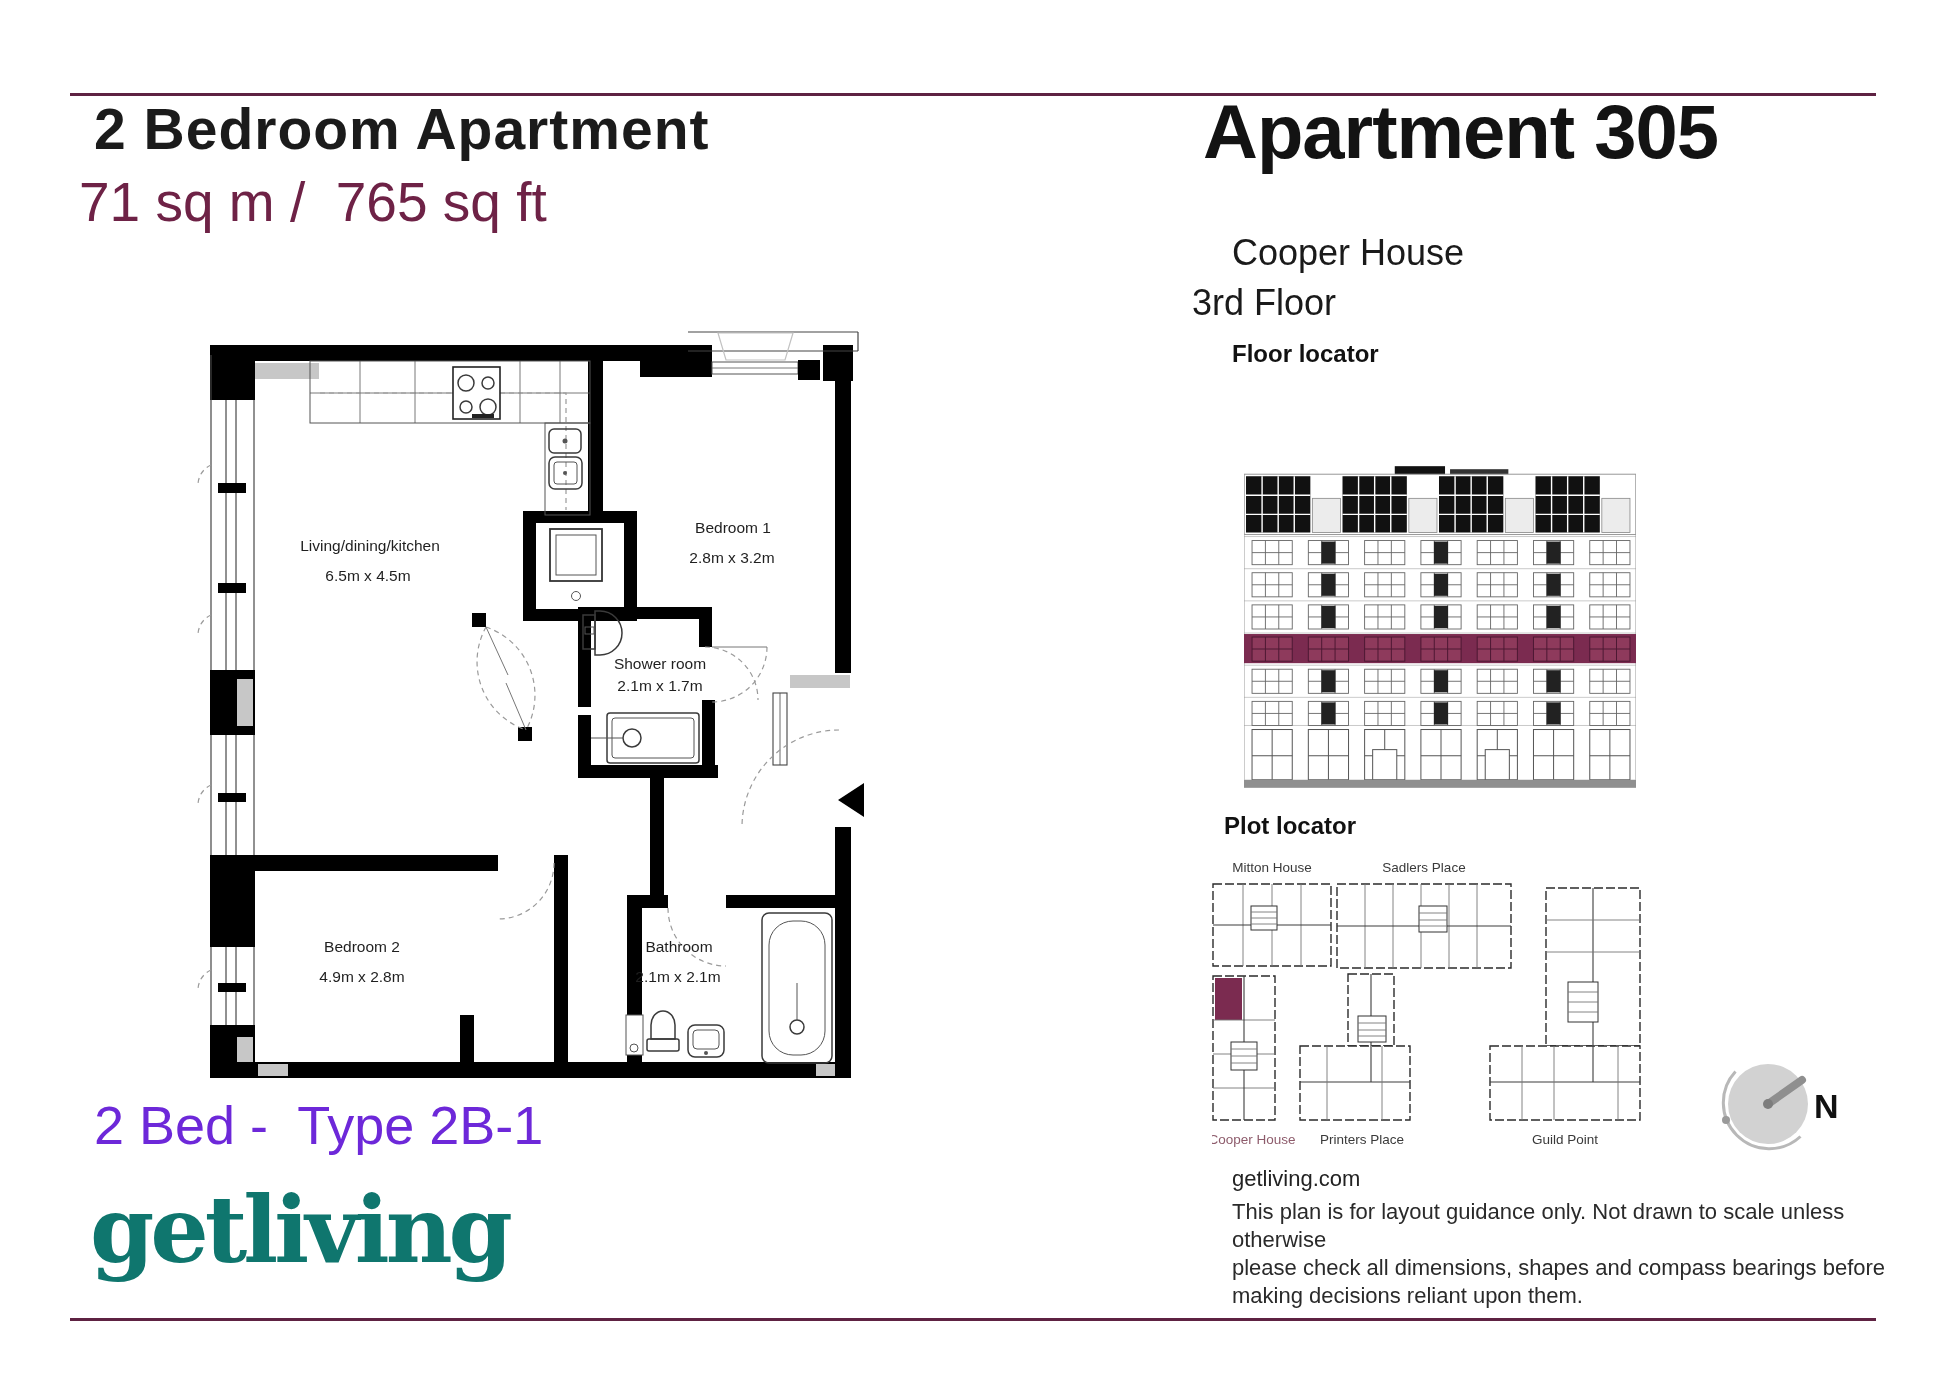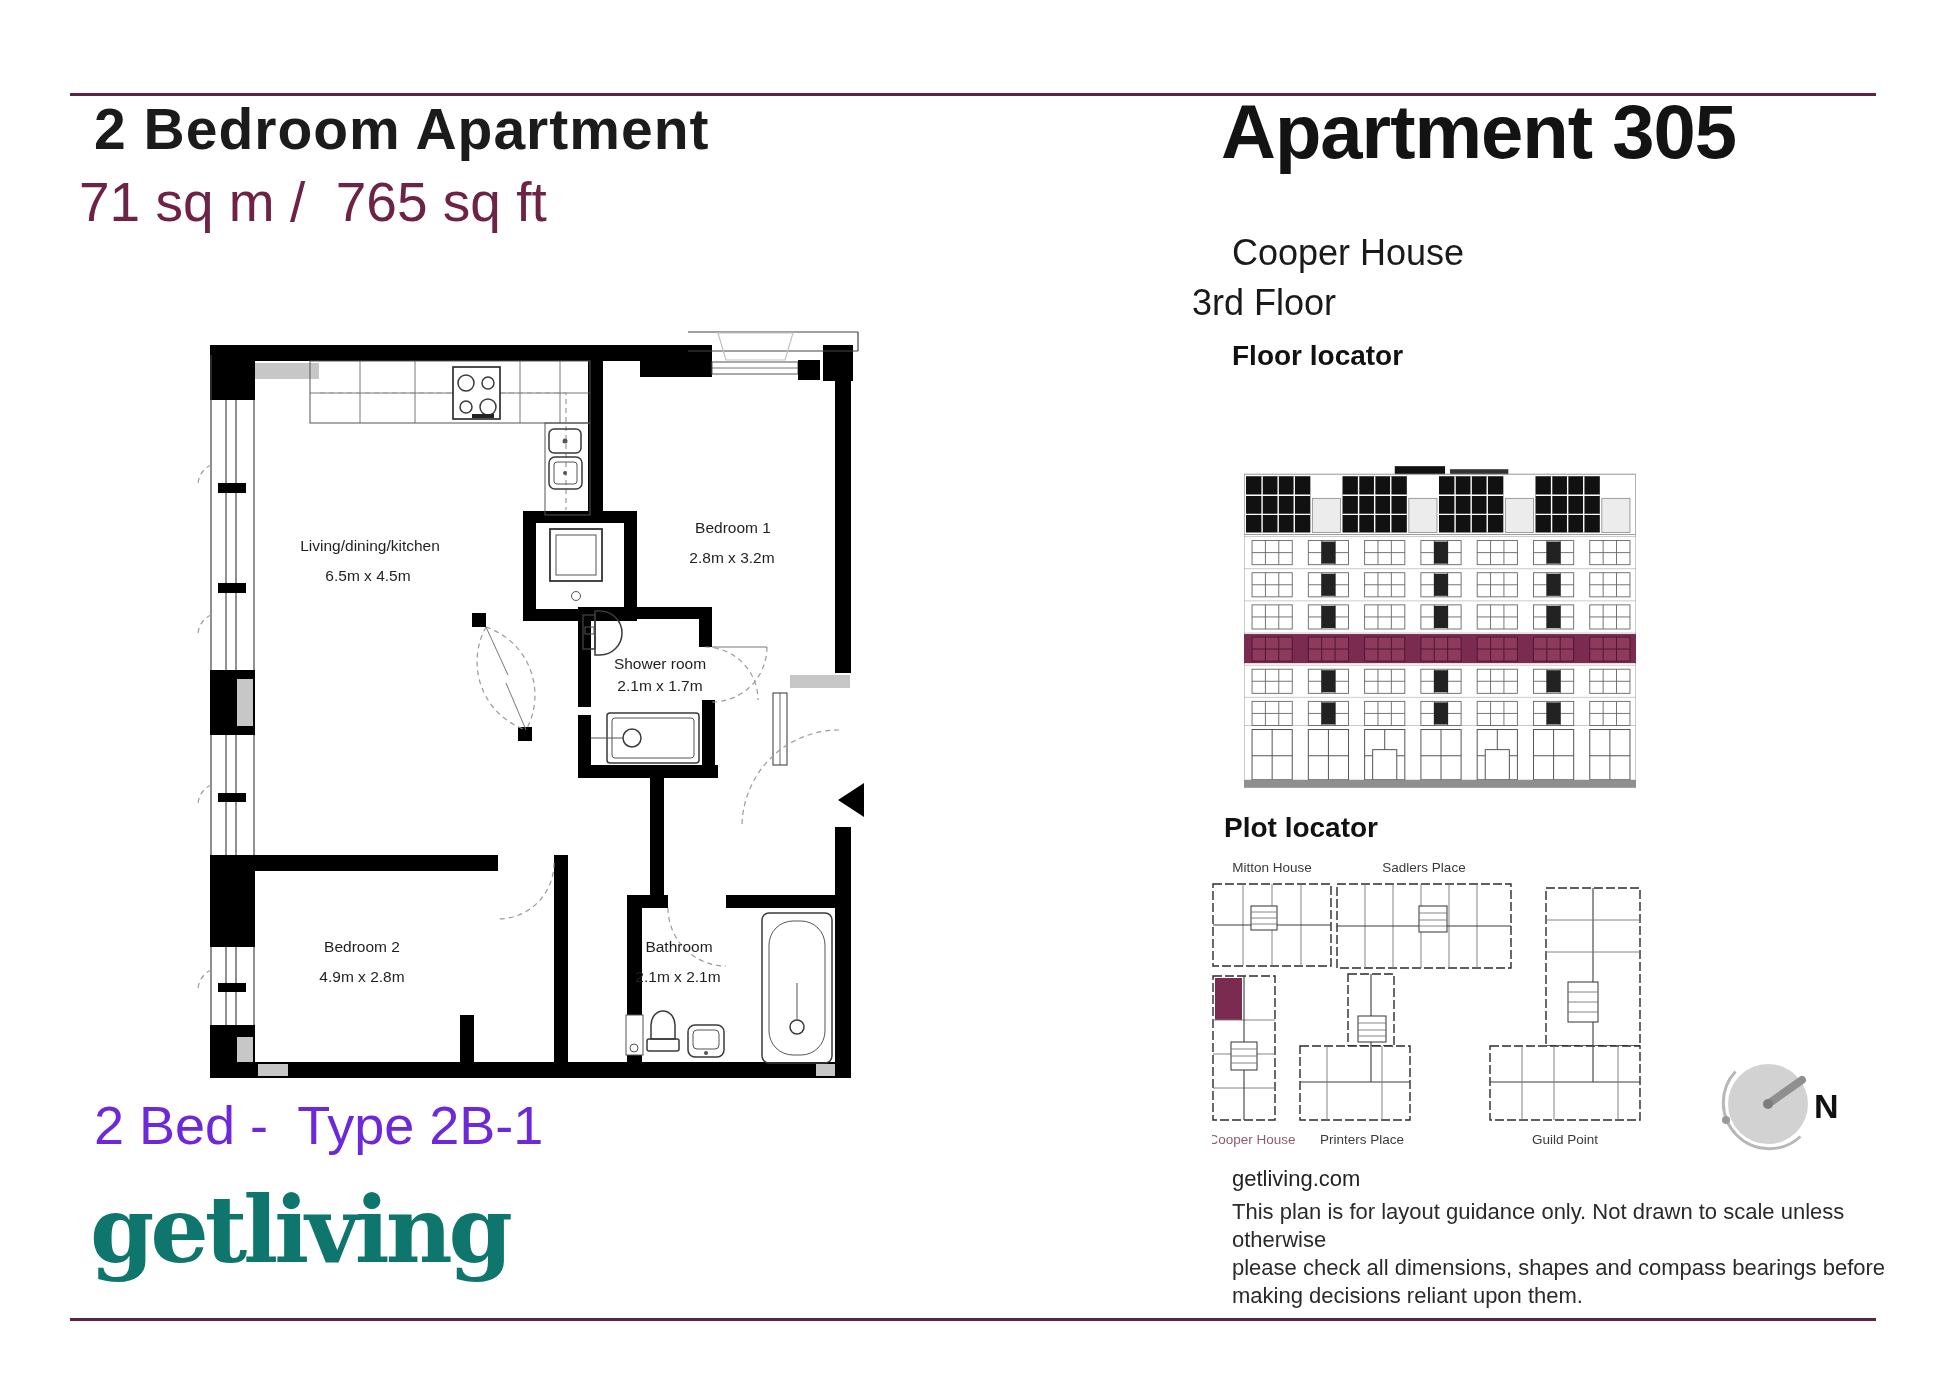--- a/index.html
+++ b/index.html
@@ -5,24 +5,24 @@
   html,body{margin:0;padding:0;background:#fff;}
   #canvas{position:relative;width:1944px;height:1400px;background:#ffffff;overflow:hidden;
           font-family:"Liberation Sans",sans-serif;color:#1b1b1b;}
   .rule{position:absolute;background:#5e2242;height:3px;}
   .pre{white-space:pre;}
   .page-title{position:absolute;left:94px;top:96px;font-size:57px;font-weight:700;letter-spacing:1px;color:#1b1b1b;}
   .area{position:absolute;left:79px;top:170px;font-size:55px;font-weight:400;color:#6e2246;}
   .type-label{position:absolute;left:94px;top:1094px;font-size:54px;color:#6d28d9;}
   .brand-logo{position:absolute;left:90px;top:1176px;font-family:"DejaVu Serif",serif;font-weight:bold;
               font-size:92px;letter-spacing:-4px;color:#0f766e;}
-  .apt-number{position:absolute;left:1203px;top:88px;font-size:76px;font-weight:bold;letter-spacing:-1px;color:#131313;margin-left:18px;}
+  .apt-number{position:absolute;left:1203px;top:88px;font-size:76px;font-weight:bold;letter-spacing:-1px;color:#131313;}
   .apt-building{position:absolute;left:1232px;top:232px;font-size:36px;color:#1a1a1a;}
   .apt-floor{position:absolute;left:1192px;top:282px;font-size:36px;color:#1a1a1a;}
-  .sub-heading{position:absolute;font-size:28px;font-weight:bold;color:#111;}
+  .sub-heading{position:absolute;font-size:24px;font-weight:bold;color:#111;}
   .website{position:absolute;left:1232px;top:1166px;font-size:22px;color:#222;}
   .disclaimer{position:absolute;left:1232px;top:1198px;width:660px;font-size:22px;line-height:28px;color:#2a2a2a;}
   svg{position:absolute;}
   svg text{font-family:"Liberation Sans",sans-serif;}
   .plan-label{font-size:15.5px;fill:#1f1f1f;}
   .plot-label{font-size:13.5px;fill:#3a3a3a;}
   .plot-label.hl{fill:#8d5b6b;}
   .wall{fill:#000;}
   .gray{fill:#c7c7c7;}
   .fix{fill:none;stroke:#3a3a3a;stroke-width:1.5;}

